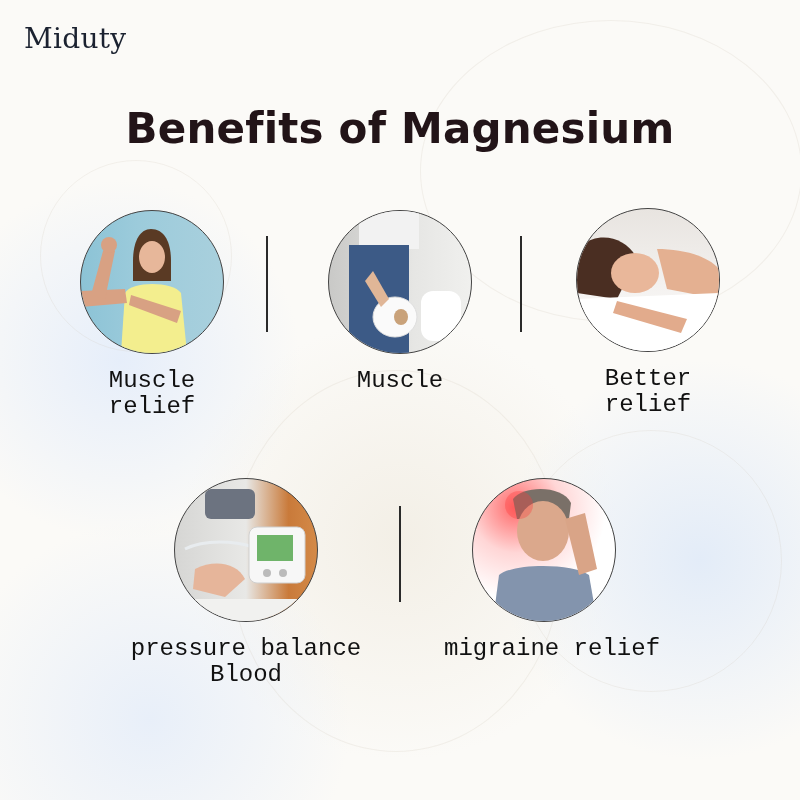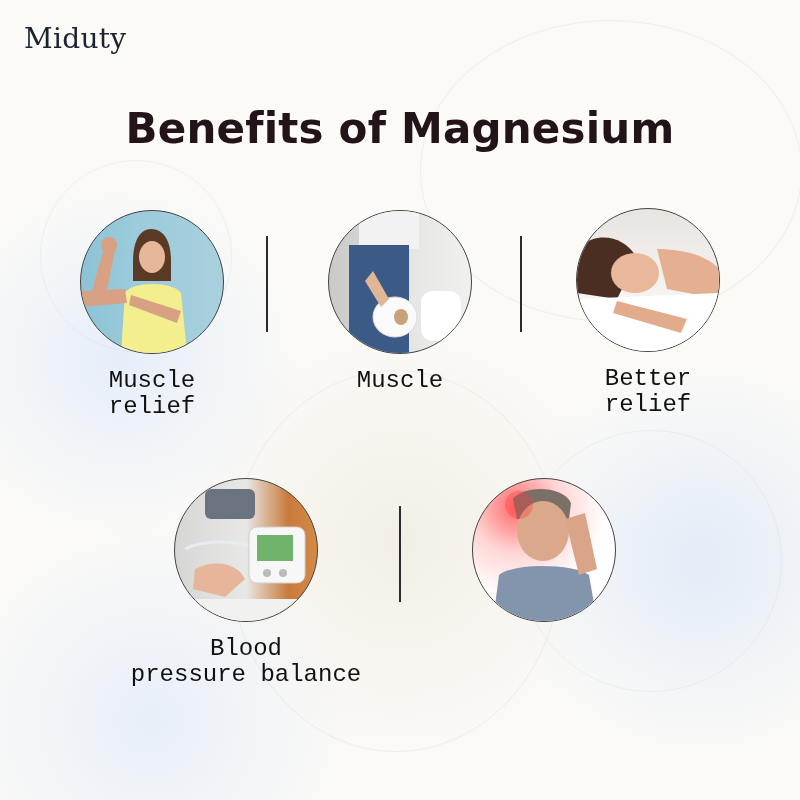--- a/index.html
+++ b/index.html
@@ -106,32 +106,33 @@
       <path d="M10 70 C30 60 60 62 78 68" stroke="#e8ecef" stroke-width="3" fill="none"></path>
       <rect x="74" y="48" width="56" height="56" rx="8" fill="#f7f7f7" stroke="#cfcfcf"></rect>
       <rect x="82" y="56" width="36" height="26" fill="#6fb46a"></rect>
       <circle cx="92" cy="94" r="4" fill="#bbb"></circle>
         <circle cx="108" cy="94" r="4" fill="#bbb"></circle>
       <path d="M20 90 C40 80 62 84 70 100 L50 118 L18 110 Z" fill="#e6b59a"></path>
       <rect x="0" y="120" width="142" height="22" fill="#f1f1ef"></rect>
     </svg>
   </div>
   <div class="label">
+    <div>pressure balance</div>
     <div>Blood</div>
-    <div>pressure balance</div>
   </div>
 </div>
 
 <div class="divider" style="left:399px;top:506px;height:96px;"></div>
 
 <div class="item" style="left:444px;top:478px;width:200px;">
   <div class="circle" style="background:radial-gradient(circle at 30% 20%,#ff6a6a 0,#ffd6d6 30%,#ffffff 60%);">
     <svg width="142" height="142" viewBox="0 0 142 142">
       <path d="M40 20 C50 6 90 6 98 24 L96 40 L44 40 Z" fill="#7a7068"></path>
       <ellipse cx="70" cy="52" rx="26" ry="30" fill="#dba88c"></ellipse>
       <path d="M20 142 L26 96 C40 84 100 84 116 96 L124 142 Z" fill="#8394ad"></path>
       <path d="M92 40 L112 34 L124 90 L106 96 Z" fill="#d9a487"></path>
       <circle cx="46" cy="26" r="14" fill="#ff3b3b" opacity="0.35"></circle>
     </svg>
   </div>
   <div class="label">
+    <div>migraine relief</div>
   </div>
 </div>
 
 </body></html>

